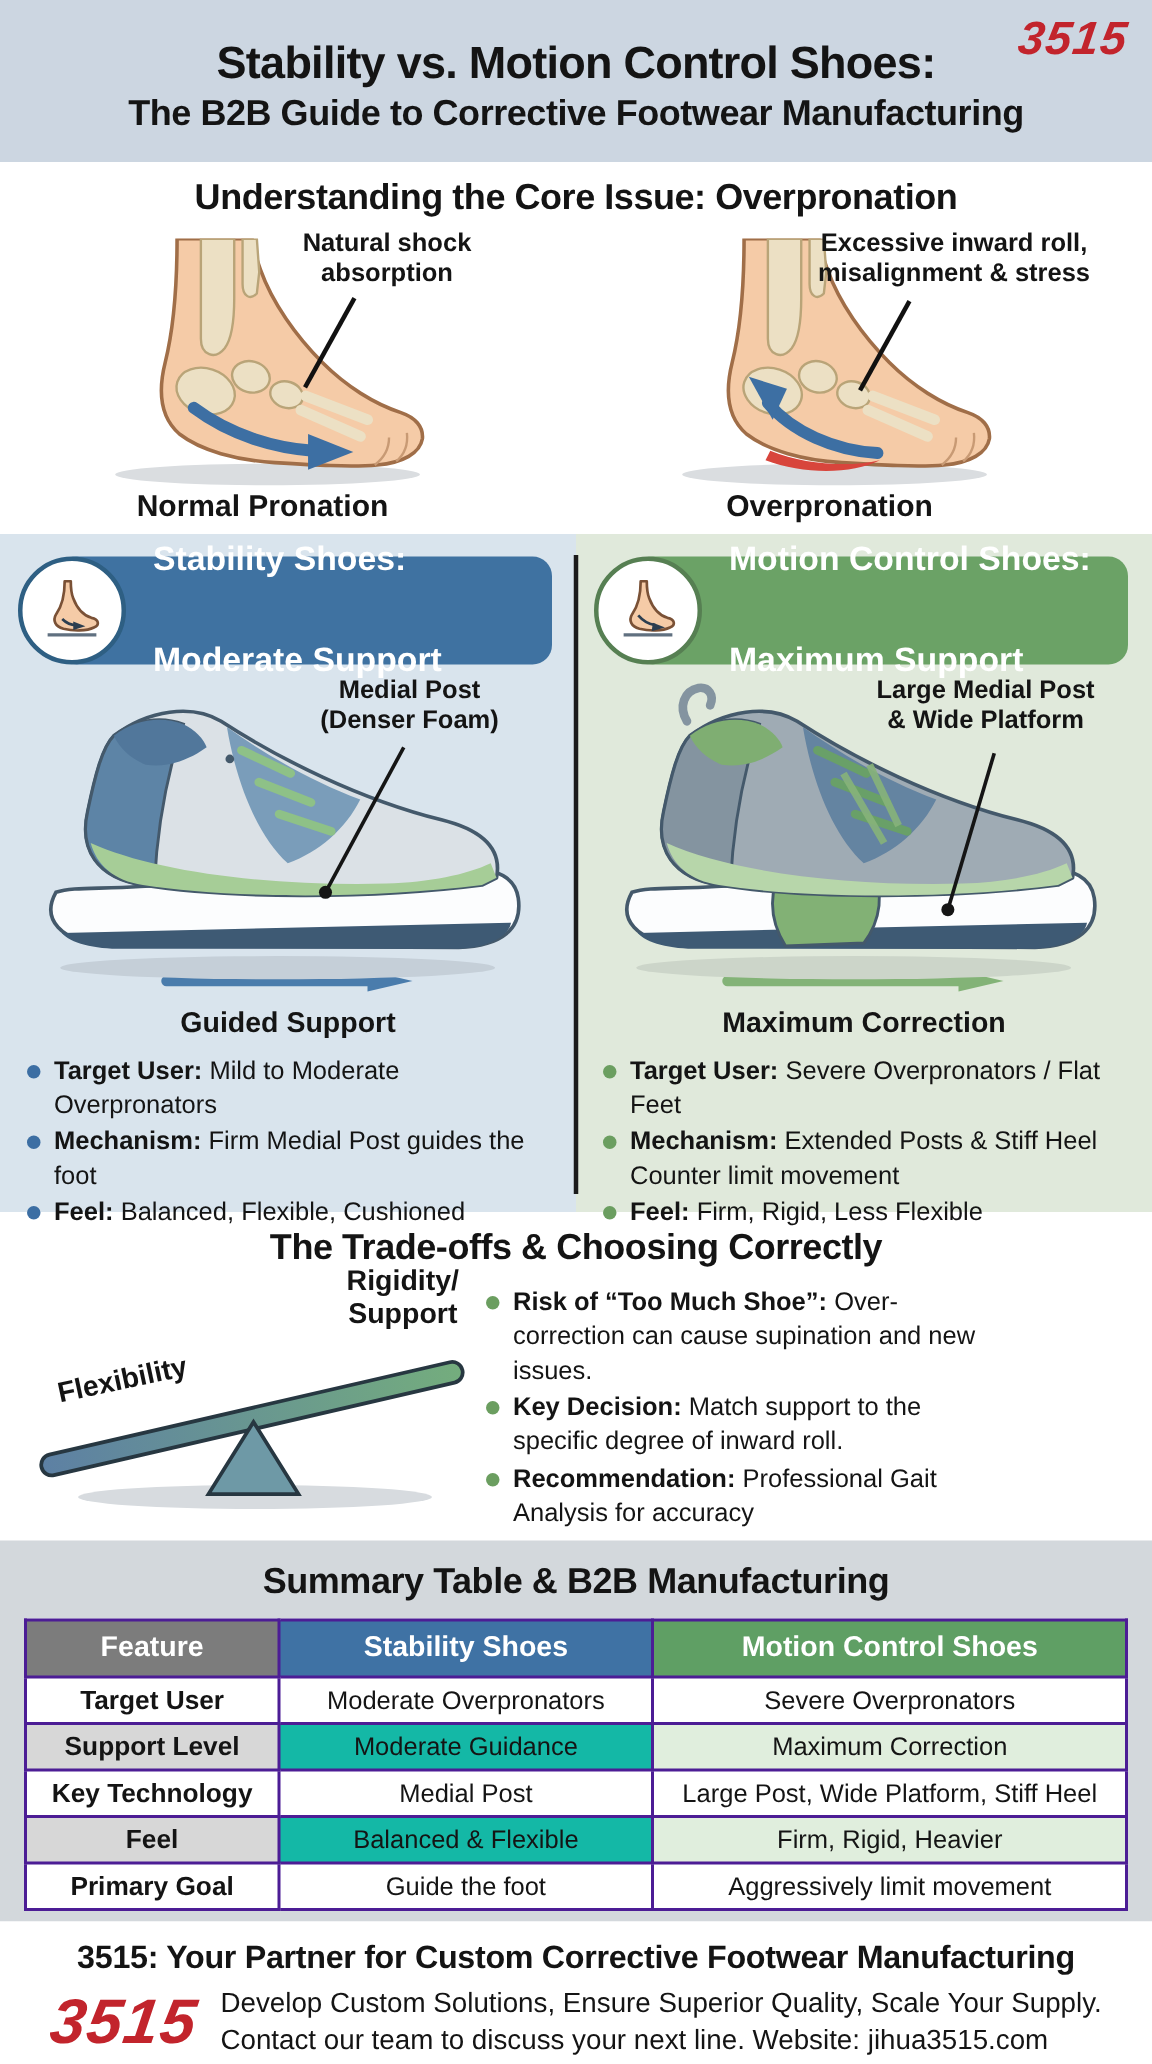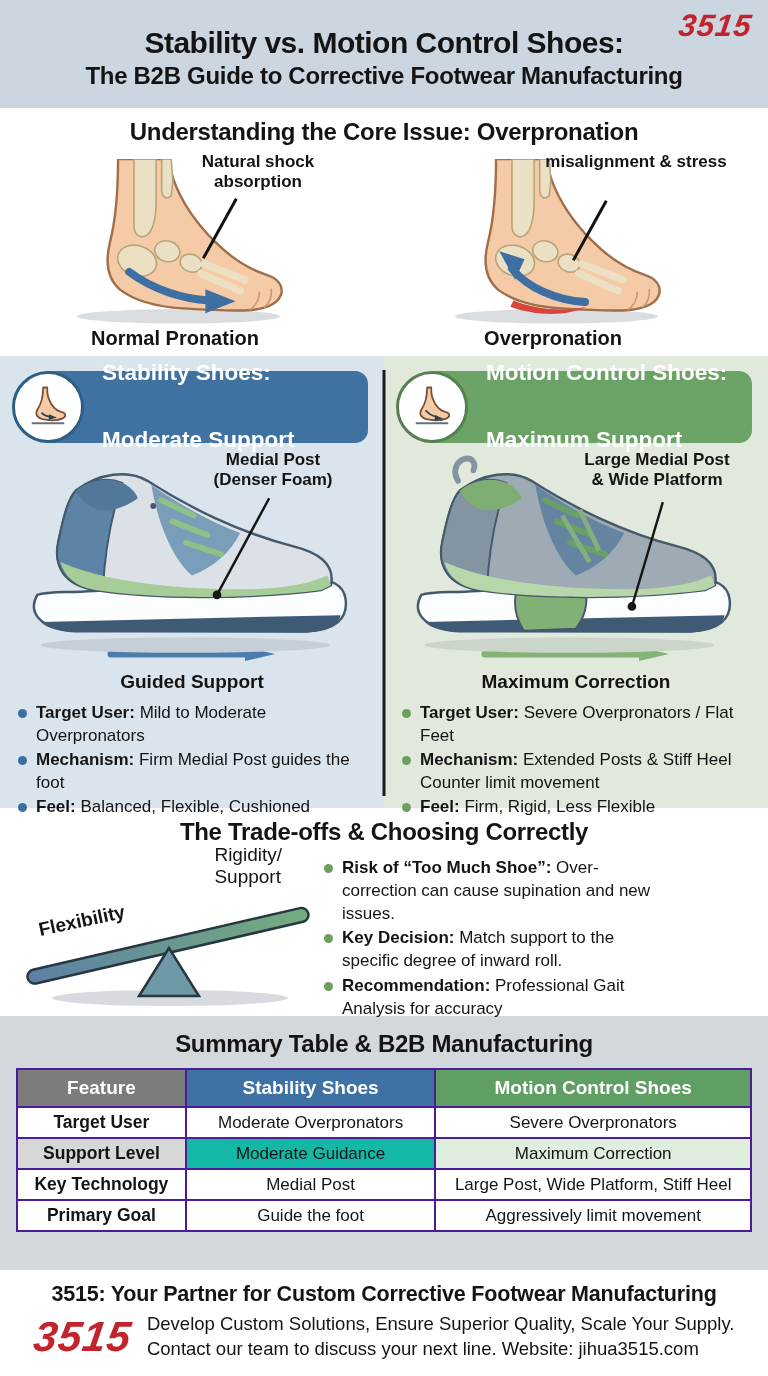--- a/index.html
+++ b/index.html
@@ -64,22 +64,22 @@
   .btext { font-size:17px; line-height:1.36; }
   .btext b { font-weight:700; }
 
   
   .tradeoffs { height:208px; background:#fff; }
   .trade-content { display:flex; margin-top:2px; }
   .seesaw { position:relative; width:310px; height:160px; margin-left:12px; flex:0 0 auto; }
   .seesaw svg { position:absolute; left:0; bottom:0; }
   .see-left { position:absolute; left:26px; top:62px; font-size:19px; font-weight:700;
     transform:rotate(-12deg); }
-  .see-right { position:absolute; right:40px; top:-4px; text-align:left;
-    font-size:19px; font-weight:400; line-height:1.15; }
+  .see-right { position:absolute; right:16px; top:-4px; text-align:center;
+    font-size:19px; font-weight:700; line-height:1.15; }
   .trade-bullets { width:430px; margin-top:10px; }
 
   
   .summary { height:254px; background:#d3d8dc; }
   .sum-table { width:736px; margin:10px auto 0; border-collapse:collapse; background:#fff; }
   .sum-table th, .sum-table td { border:2px solid #4c1d95; text-align:center; vertical-align:middle; }
   .sum-table th { height:38px; font-size:19px; font-weight:700; color:#fff; }
   .th-feat  { width:23%; background:#7c7c7c; }
   .th-stab  { width:34%; background:#3f72a4; }
   .th-mot   { width:43%; background:#5f9f64; }
@@ -151,20 +151,21 @@
         </g>
         <g stroke="#ece0c4" stroke-width="9" stroke-linecap="round">
           <path d="M200,132 L252,152"></path>
             <path d="M196,144 L246,166"></path>
         </g>
         <path d="M114,178 C144,190 180,192 206,186 C182,198 142,198 110,186 Z" fill="#d8453c"></path>
         <path d="M204,180 C168,178 132,162 112,138" fill="none" stroke="#3d6fa3" stroke-width="10" stroke-linecap="round"></path>
         <polygon points="128,126 96,116 116,152" fill="#3d6fa3"></polygon>
       </svg>
       <div class="foot-note">
+        <div>Excessive inward roll,</div>
         <div>misalignment &amp; stress</div>
       </div>
       <div class="pointer" style="left:208px; top:50px; height:68px; transform:rotate(29deg);"></div>
       <figcaption class="foot-cap">Overpronation</figcaption>
     </figure>
 
   </div>
 </div>
 
 <div class="columns">
@@ -341,21 +342,21 @@
         </li>
       <li>
           <span class="dot dot-green"></span>
         <div class="btext"><b>Recommendation:</b> <span>Professional Gait Analysis for accuracy</span></div>
         </li>
     </ul>
   </div>
 </div>
 
 <div class="summary">
-  <div class="sec-title" style="padding-top:14px;">Summary Table &amp; B2B Manufacturing</div>
+  <div class="sec-title" style="padding-top:14px;margin-top:11px;">Summary Table &amp; B2B Manufacturing</div>
   <table class="sum-table">
     <tbody>
         <tr>
       <th class="th-feat">Feature</th>
       <th class="th-stab">Stability Shoes</th>
       <th class="th-mot">Motion Control Shoes</th>
     </tr>
     <tr>
       <td class="feat">Target User</td>
       <td>Moderate Overpronators</td>
@@ -363,20 +364,25 @@
     </tr>
     <tr class="tint">
       <td class="feat">Support Level</td>
       <td>Moderate Guidance</td>
       <td>Maximum Correction</td>
     </tr>
     <tr>
       <td class="feat">Key Technology</td>
       <td>Medial Post</td>
       <td>Large Post, Wide Platform, Stiff Heel</td>
+    </tr>
+    <tr class="tint">
+      <td class="feat">Feel</td>
+      <td>Balanced &amp; Flexible</td>
+      <td>Firm, Rigid, Heavier</td>
     </tr>
     <tr>
       <td class="feat">Primary Goal</td>
       <td>Guide the foot</td>
       <td>Aggressively limit movement</td>
     </tr>
   </tbody>
     </table>
 </div>
 

